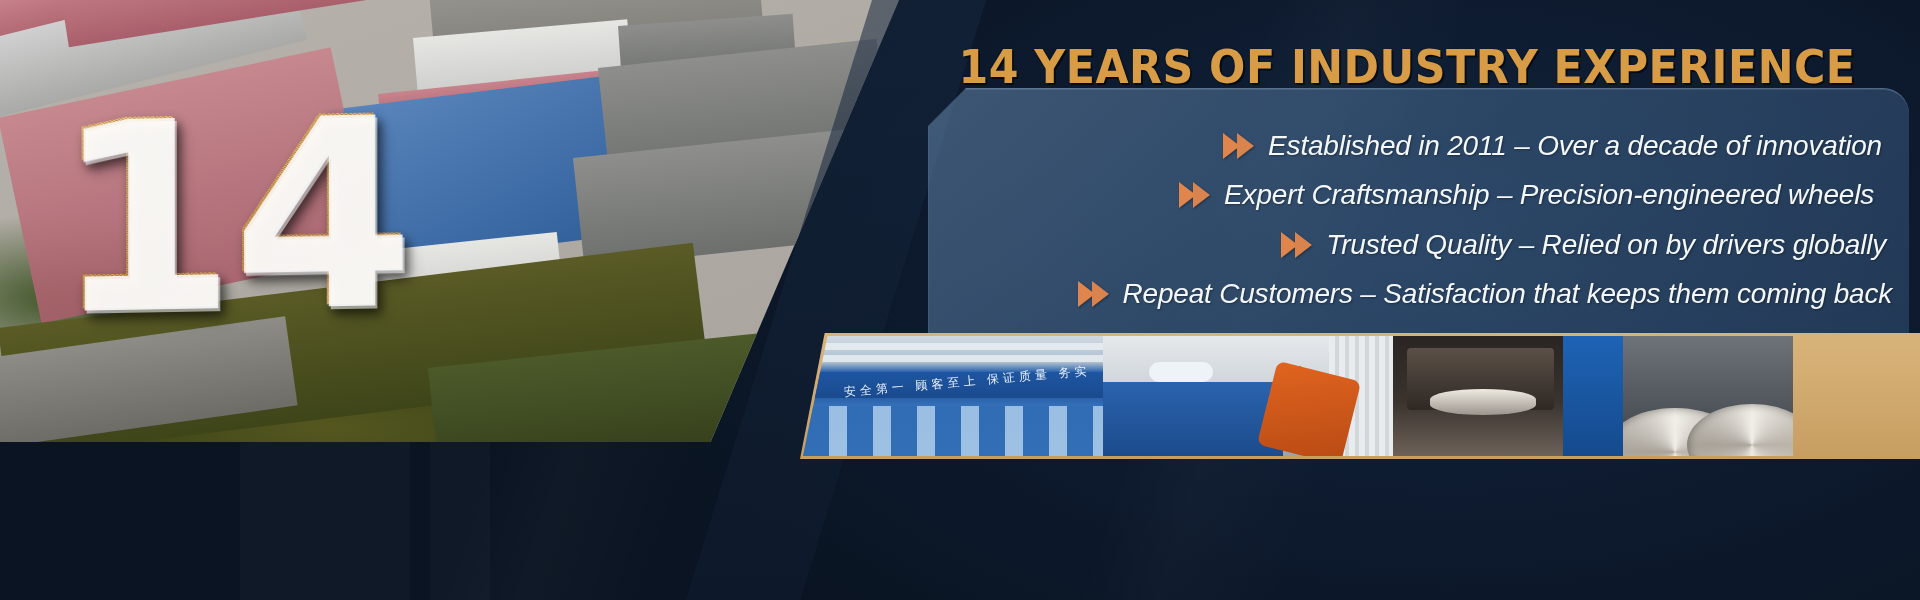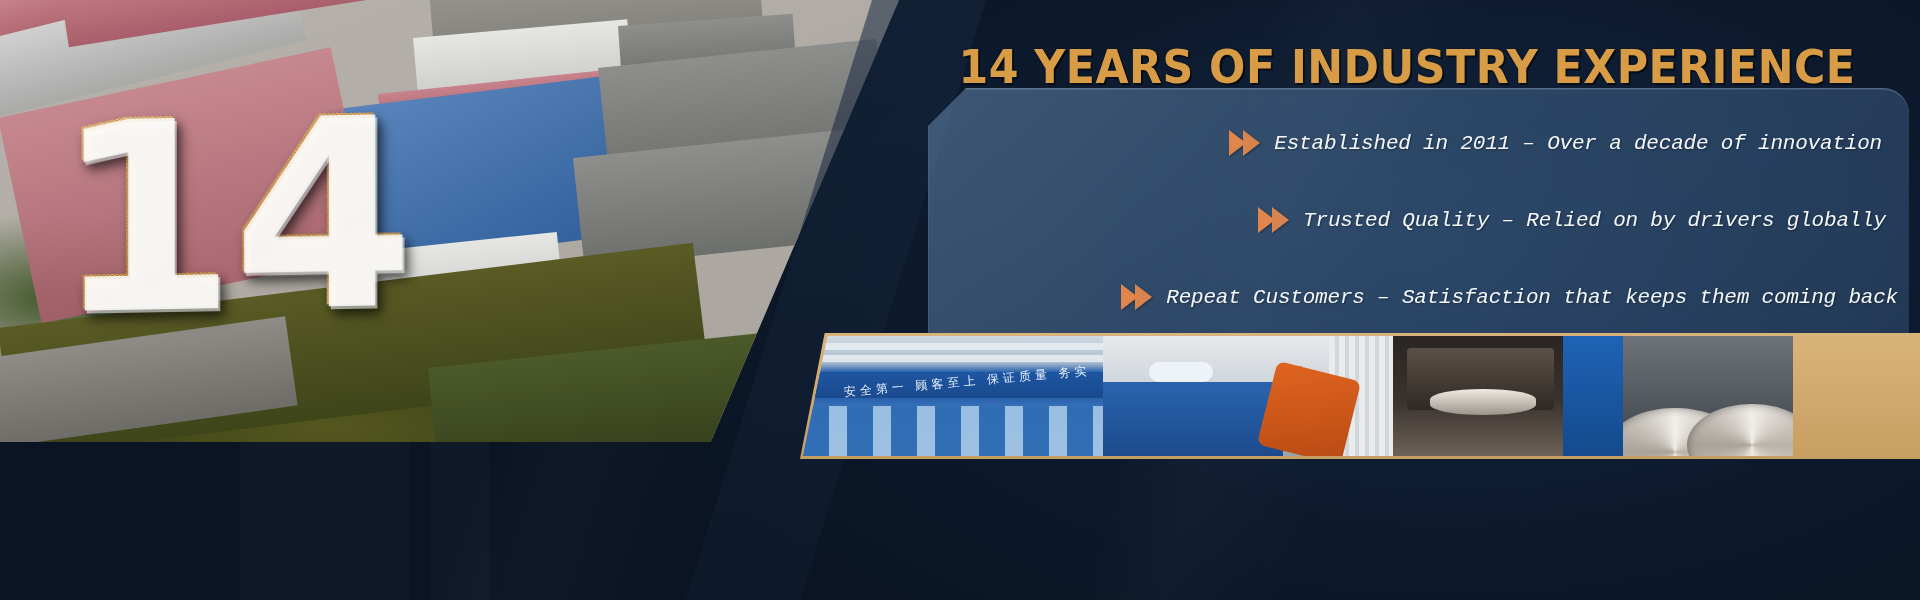--- a/index.html
+++ b/index.html
@@ -106,31 +106,31 @@
     display:flex;align-items:center;justify-content:flex-end;
     gap:14px;padding-right:22px;
   }
   .bullet .arrows{
     display:flex;align-items:center;gap:0px;flex:0 0 auto;
     filter:drop-shadow(1px 1px 1px rgba(0,0,0,.35));
   }
   .chev{width:0;height:0;border-top:13px solid transparent;border-bottom:13px solid transparent;border-left:17px solid #e0854c;}
   .chev.c2{border-left-color:#d9834e;margin-left:-3px;}
   .bullet .txt{
-    font-family:Liberation Mono, monospace;
+    font-family:Liberation Sans, sans-serif;
     font-style:italic;font-weight:400;
-    font-size:21px;color:#f4f8fb;white-space:nowrap;
+    font-size:28px;color:#f4f8fb;white-space:nowrap;
     letter-spacing:-0.2px;
     text-shadow:1px 1px 2px rgba(0,0,0,.35);
     text-align:center;
   }
   .b1{padding-right:26px;}
   .b2{padding-right:34px;}
   .b3{}
-  .b4{padding-right:10px;}
+  .b4{padding-right:16px;}
 
   
   .strip{
     position:absolute;left:800px;top:333px;width:1122px;height:126px;
     background:linear-gradient(180deg,#d9b47a,#c79e62);
     -webkit-clip-path:polygon(2.2% 0, 100% 0, 100% 100%, 0 100%);
     clip-path:polygon(2.2% 0, 100% 0, 100% 100%, 0 100%);
     padding:3px;box-sizing:border-box;
     box-shadow:0 4px 14px rgba(0,0,0,.45);
   }
@@ -238,20 +238,27 @@
   <div class="panel"></div>
 
   <div class="bullets">
     <div class="bullet b1">
       <span class="arrows">
         <i class="chev"></i>
           <i class="chev c2"></i>
       </span>
       <span class="txt">Established in 2011 – Over a decade of innovation</span>
     </div>
+    <div class="bullet b2">
+      <span class="arrows">
+        <i class="chev"></i>
+          <i class="chev c2"></i>
+      </span>
+      <span class="txt">Expert Craftsmanship – Precision-engineered wheels</span>
+    </div>
     <div class="bullet b3">
       <span class="arrows">
         <i class="chev"></i>
           <i class="chev c2"></i>
       </span>
       <span class="txt">Trusted Quality – Relied on by drivers globally</span>
     </div>
     <div class="bullet b4">
       <span class="arrows">
         <i class="chev"></i>

